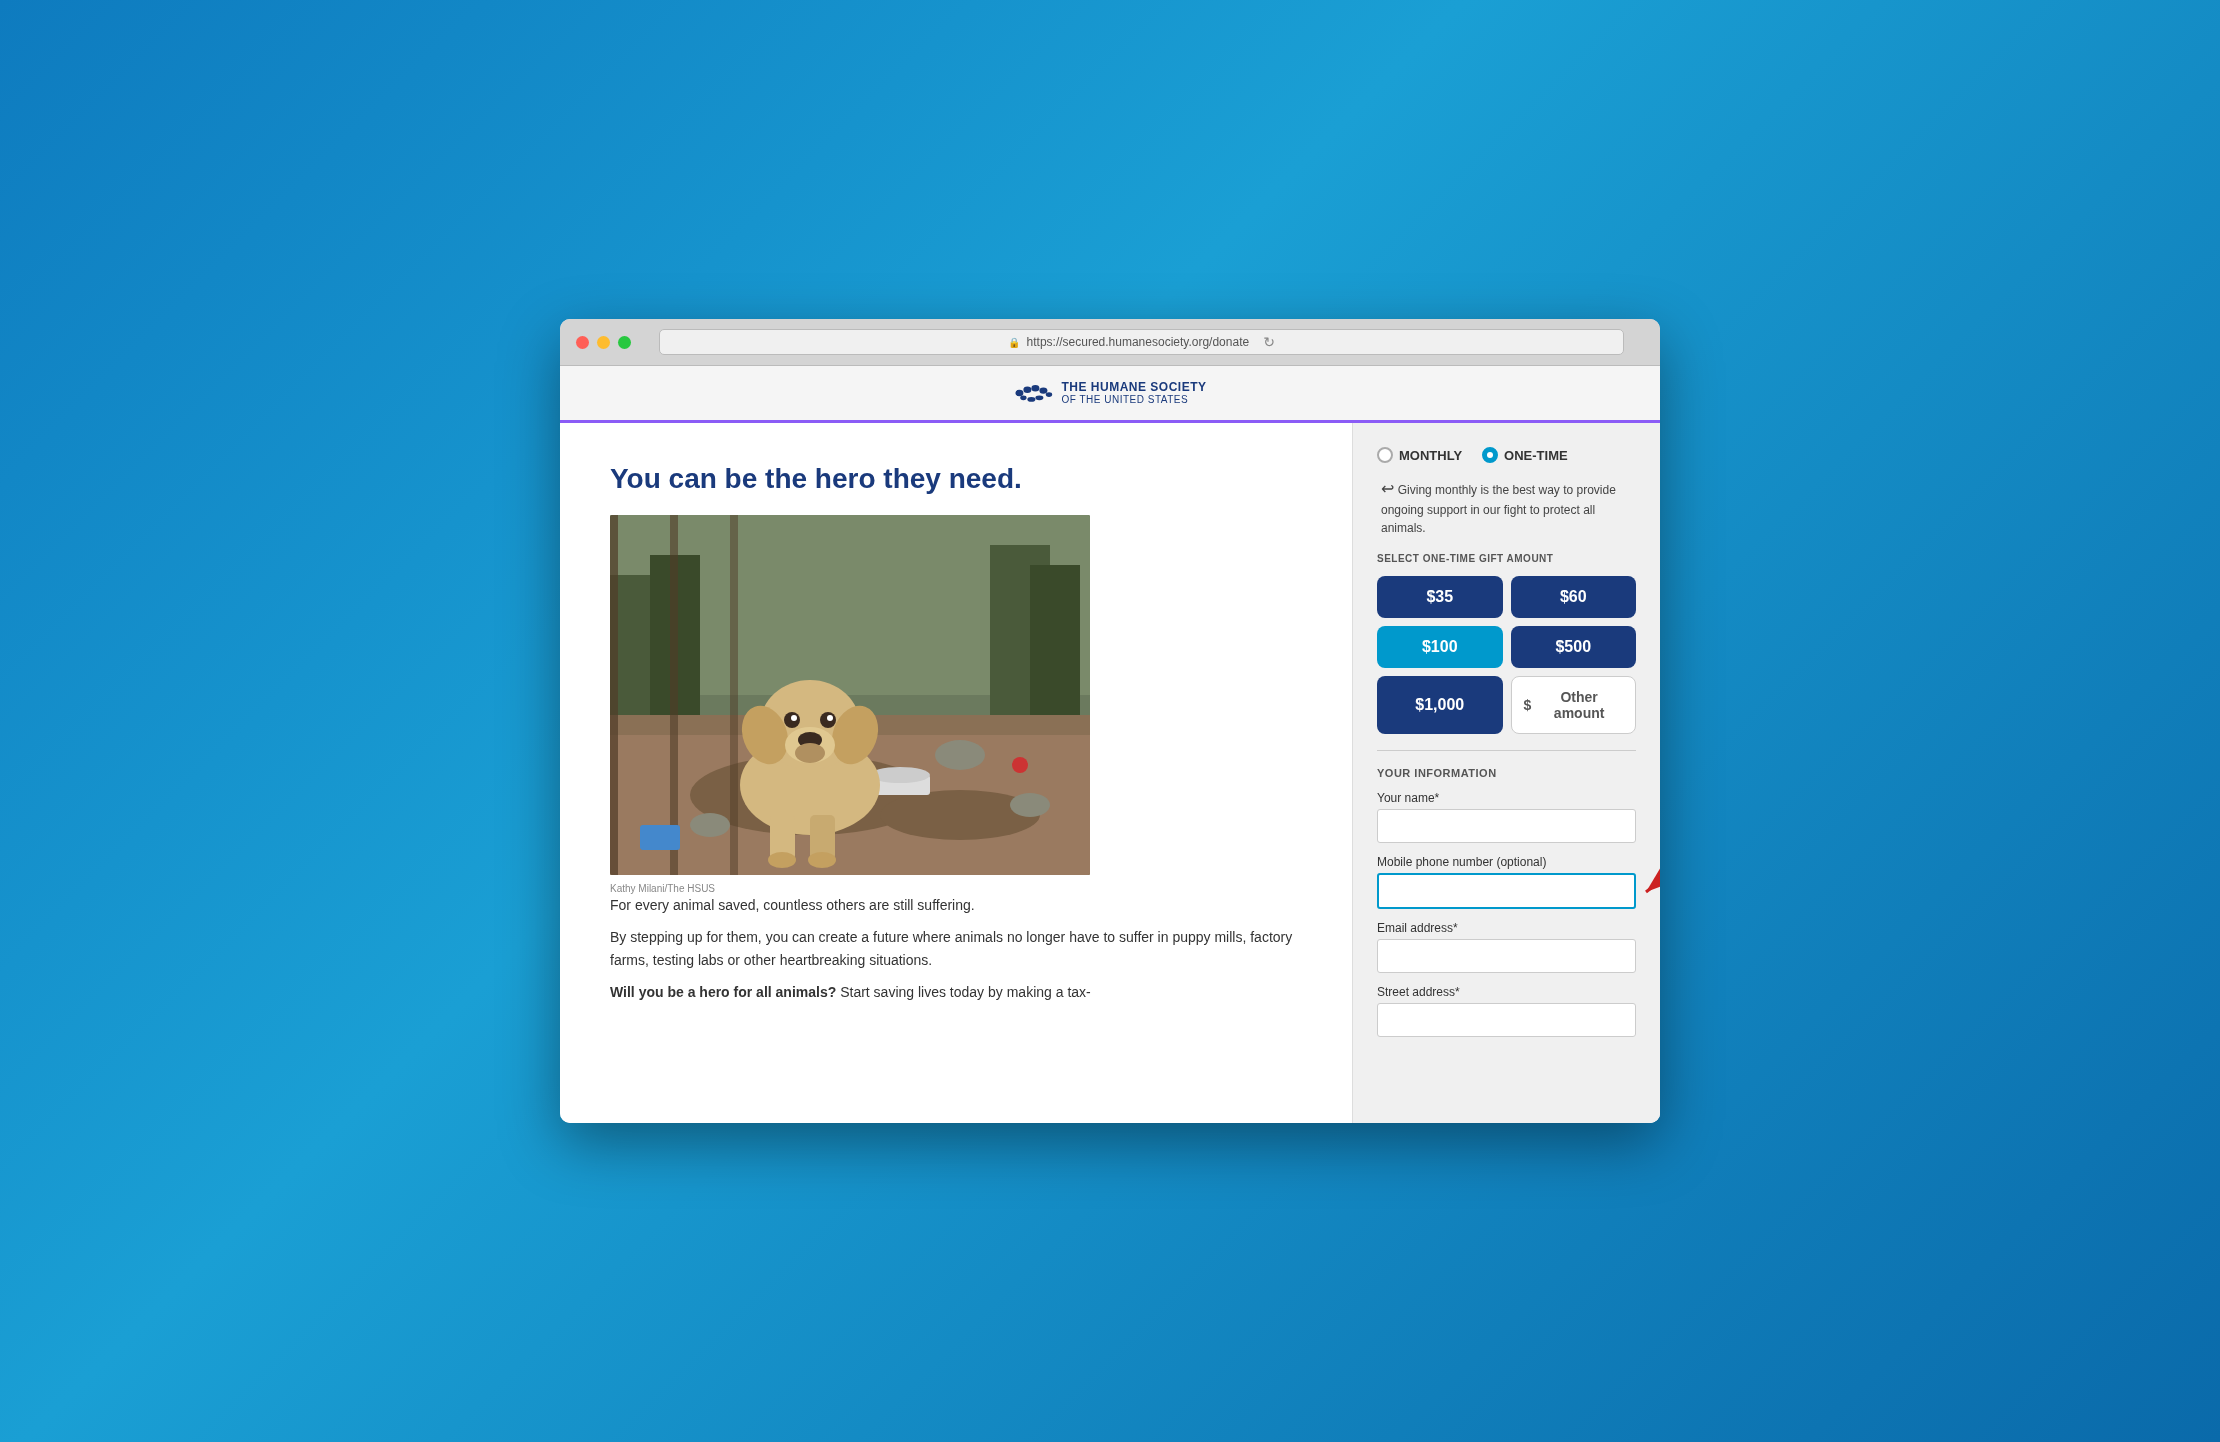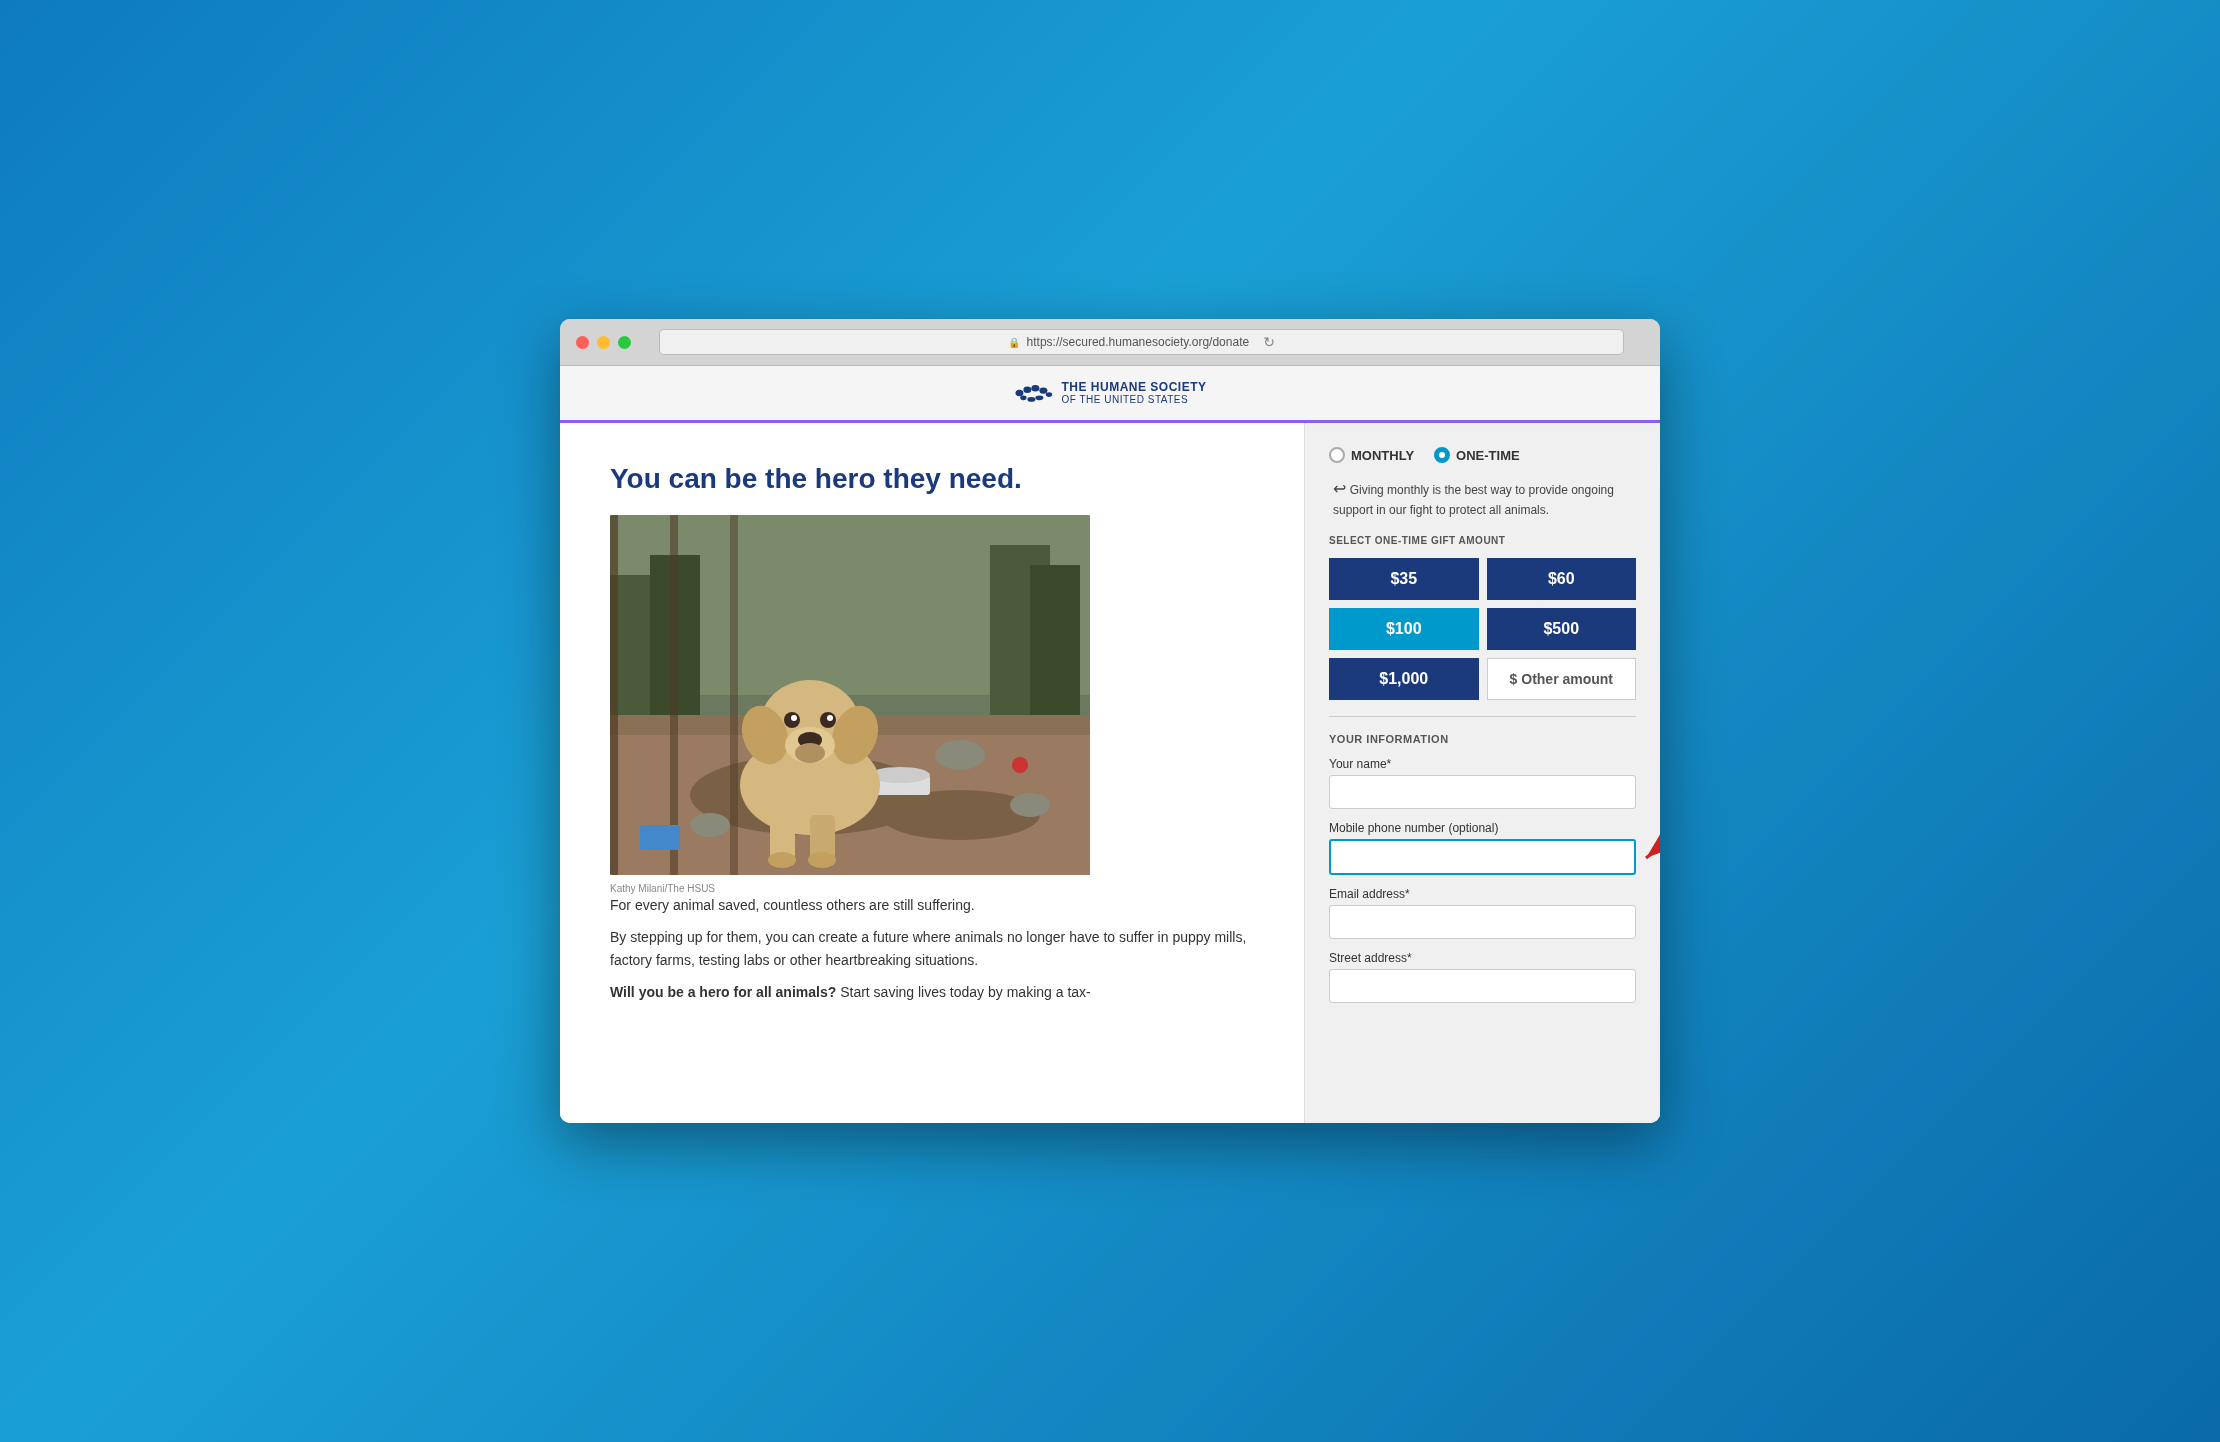--- a/index.html
+++ b/index.html
@@ -85,21 +85,21 @@
     .browser-content {
       background: white;
       display: flex;
       min-height: 700px;
     }
     .left-panel {
       flex: 1;
       padding: 40px 40px 40px 50px;
     }
     .right-panel {
-      width: 356px;
+      width: 308px;
       background: #f0f0f0;
       padding: 24px;
       border-left: 1px solid #ddd;
     }
     .hero-title {
       font-size: 28px;
       color: #1a3a7c;
       font-weight: bold;
       margin-bottom: 20px;
     }
@@ -179,21 +179,21 @@
     }
     .amount-grid {
       display: grid;
       grid-template-columns: 1fr 1fr;
       gap: 8px;
       margin-bottom: 16px;
     }
     .amount-btn {
       padding: 12px;
       border: none;
-      border-radius: 0;
+      border-radius: 8px;
       font-size: 16px;
       font-weight: bold;
       cursor: pointer;
       text-align: center;
     }
     .amount-btn.dark-blue {
       background: #1a3a7c;
       color: white;
     }
     .amount-btn.cyan {

